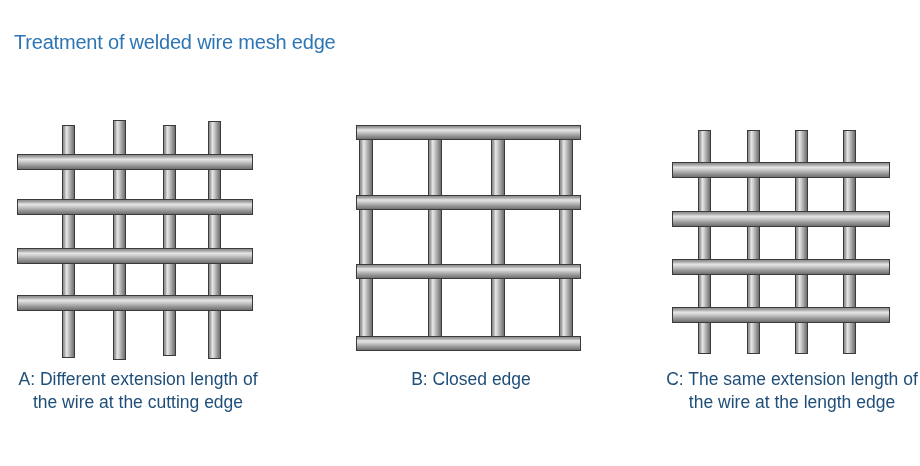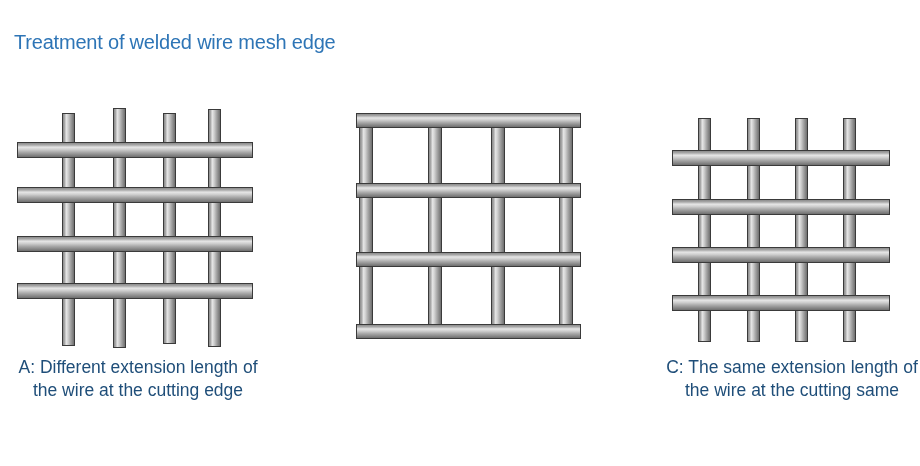--- a/index.html
+++ b/index.html
@@ -23,21 +23,21 @@
     font-size: 20px;
     font-weight: 400;
     color: #2e75b6;
     letter-spacing: -0.2px;
     white-space: nowrap;
   }
 
   
   .panel {
     position: absolute;
-    top: 100px;
+    top: 112px;
   }
   .panel-a { left: 8px;   width: 260px; }
   .panel-b { left: 348px; width: 246px; }
   .panel-c { left: 664px; width: 256px; }
 
   .figure {
     position: relative;
     width: 100%;
     height: 250px;
   }
@@ -121,30 +121,31 @@
     <div class="wire wire-v" style="left:80px;  top:26px; width:14px; height:199px;"></div>
     <div class="wire wire-v" style="left:143px; top:26px; width:14px; height:199px;"></div>
     <div class="wire wire-v" style="left:211px; top:26px; width:14px; height:199px;"></div>
 
     <div class="wire wire-h cap-left cap-right" style="left:8px; top:13px;  width:225px; height:15px;"></div>
     <div class="wire wire-h cap-left cap-right" style="left:8px; top:83px;  width:225px; height:15px;"></div>
     <div class="wire wire-h cap-left cap-right" style="left:8px; top:152px; width:225px; height:15px;"></div>
     <div class="wire wire-h cap-left cap-right" style="left:8px; top:224px; width:225px; height:15px;"></div>
   </div>
 
+  <div class="caption">B: Closed edge</div>
 </div>
 
 <div class="panel panel-c">
   <div class="figure">
 
     <div class="wire wire-v cap-top cap-bottom" style="left:34px;  top:18px; width:13px; height:224px;"></div>
     <div class="wire wire-v cap-top cap-bottom" style="left:83px;  top:18px; width:13px; height:224px;"></div>
     <div class="wire wire-v cap-top cap-bottom" style="left:131px; top:18px; width:13px; height:224px;"></div>
     <div class="wire wire-v cap-top cap-bottom" style="left:179px; top:18px; width:13px; height:224px;"></div>
 
     <div class="wire wire-h cap-left cap-right" style="left:8px; top:50px;  width:218px; height:16px;"></div>
     <div class="wire wire-h cap-left cap-right" style="left:8px; top:99px;  width:218px; height:16px;"></div>
     <div class="wire wire-h cap-left cap-right" style="left:8px; top:147px; width:218px; height:16px;"></div>
     <div class="wire wire-h cap-left cap-right" style="left:8px; top:195px; width:218px; height:16px;"></div>
   </div>
 
-  <div class="caption">C: The same extension length of the wire at the cutting same</div>
+  <div class="caption">C: The same extension length of the wire at the length edge</div>
 </div>
 
 </body></html>

